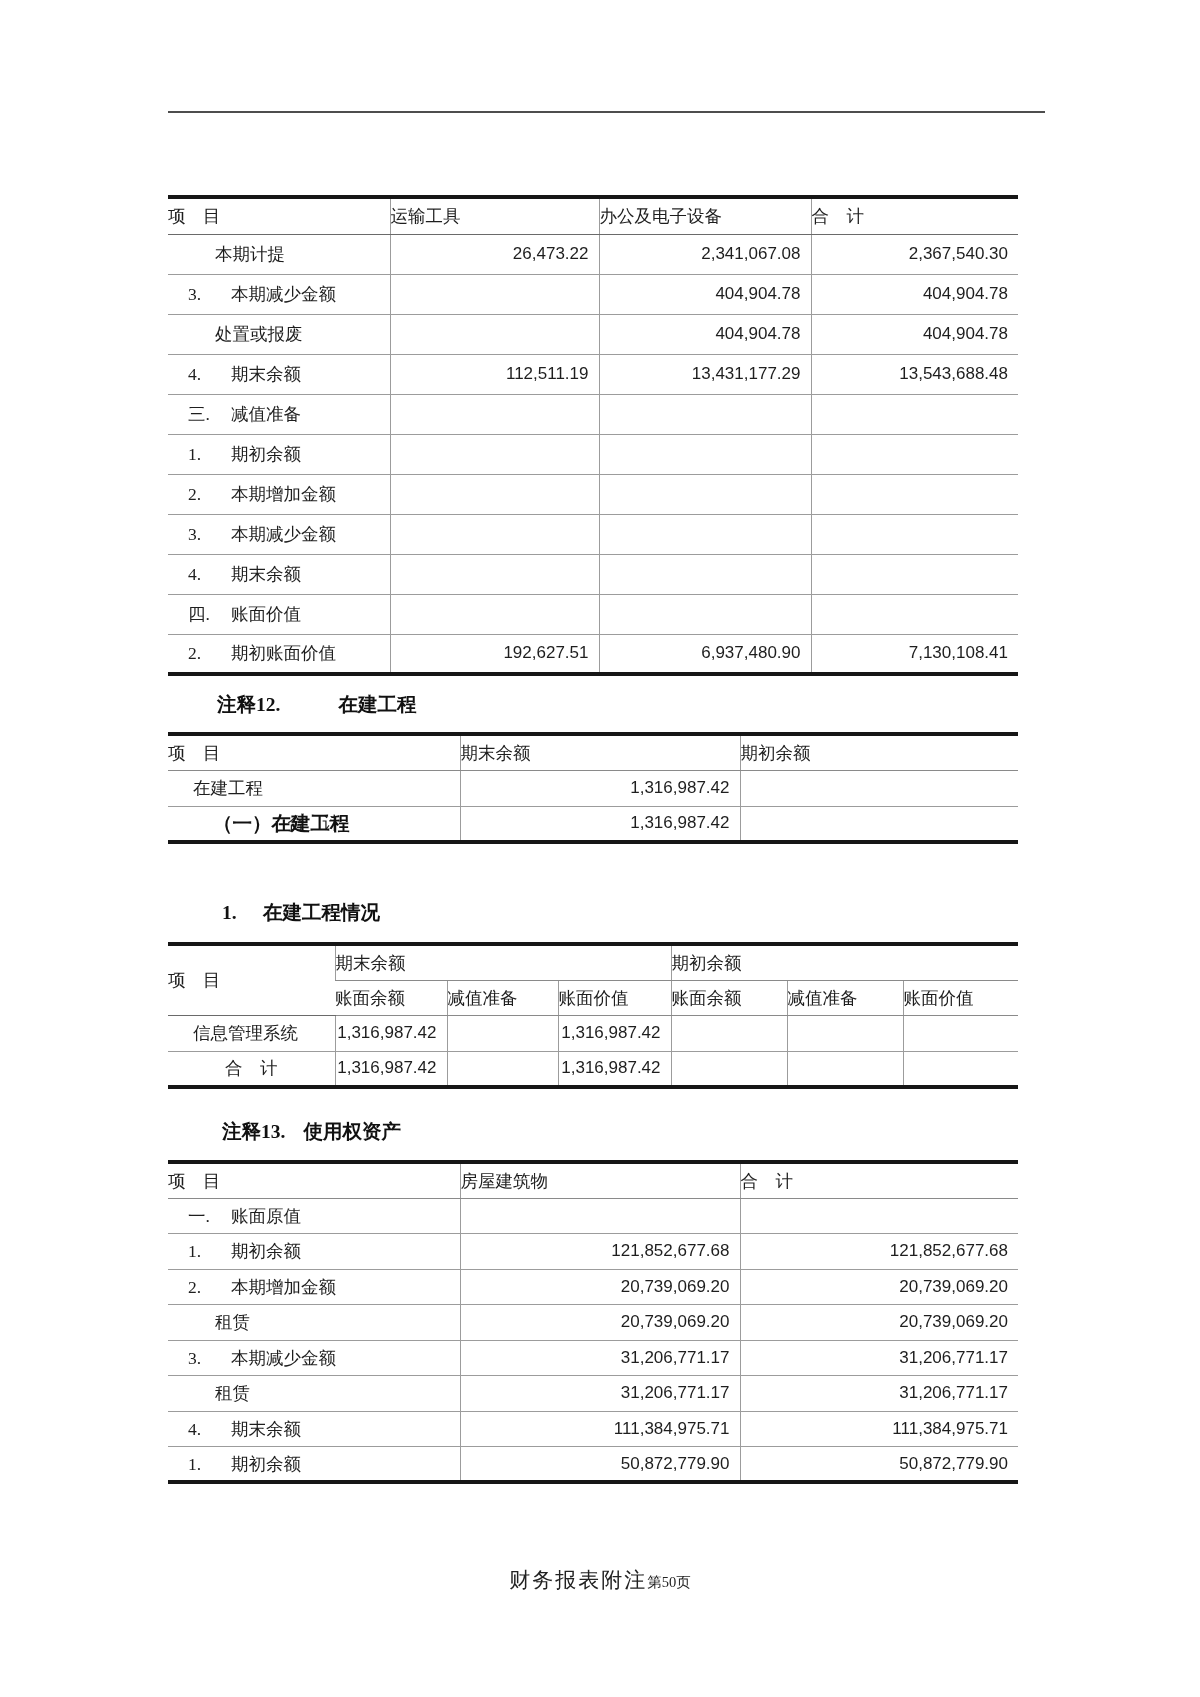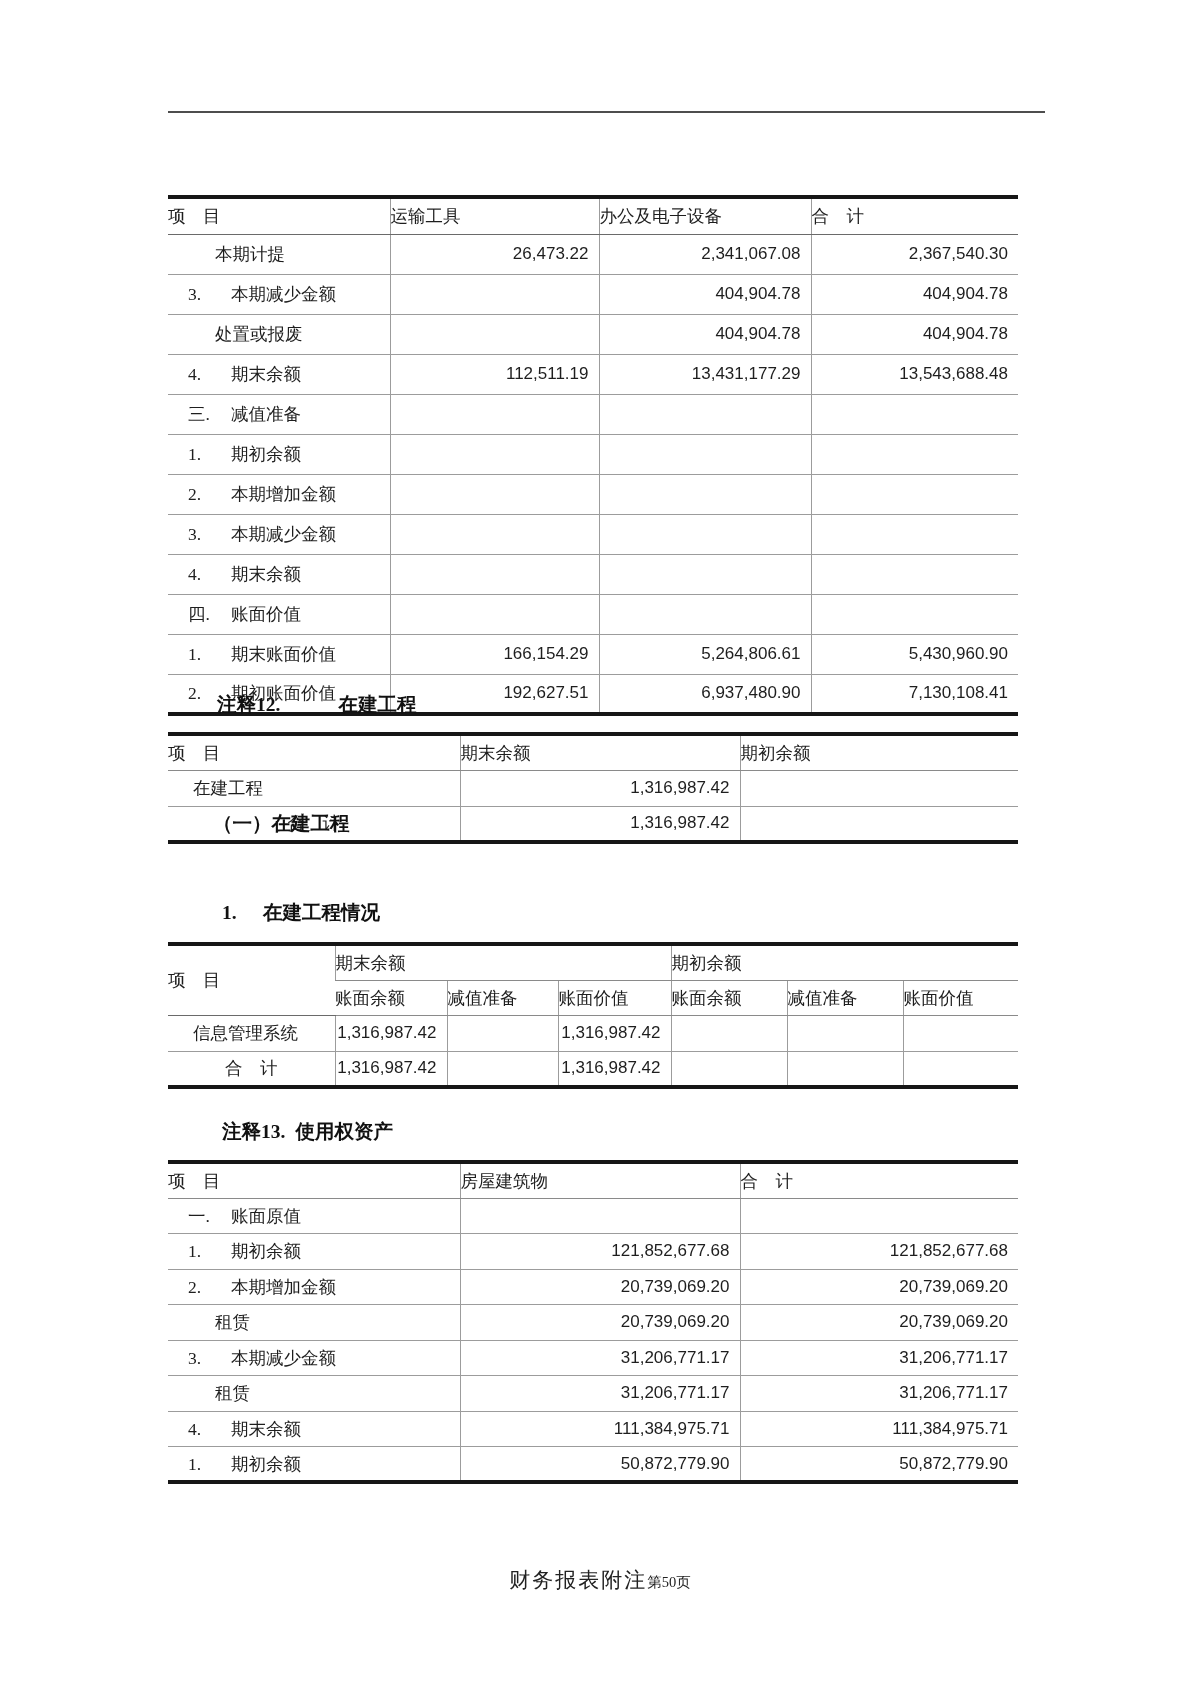--- a/index.html
+++ b/index.html
@@ -46,21 +46,21 @@
   .val { font-family:"Liberation Sans","DejaVu Sans",sans-serif;
          font-size:17px; text-align:right; padding-right:10px; }
 
   .heading { font-weight:bold; font-size:19.5px; color:#111; }
   .h-note12 { left:217px; top:691px; }
   .h-note12 .title { margin-left:58px; }
   .h-sub1 { left:213px; top:810px;font-family:Liberation Mono, monospace; }
   .h-sub2 { left:222px; top:899px; }
   .h-sub2 .no { display:inline-block; width:41px; }
   .h-note13 { left:222px; top:1118px; }
-  .h-note13 .title { margin-left:10px; }
+  .h-note13 .title { margin-left:18px; }
 
   .footer { left:0; top:1566px; width:1200px; text-align:center; color:#222; }
   .footer .ft-title { font-size:21px; letter-spacing:2px; }
   .footer .ft-page { font-size:14.5px; margin-left:0; }
 </style>
 </head>
 <body>
 
 <div class="abs top-rule"></div>
 
@@ -132,26 +132,20 @@
       <td class="lbl"><span class="no">4.</span><span>期末余额</span></td>
       <td class="val"></td>
       <td class="val"></td>
       <td class="val"></td>
     </tr>
     <tr>
       <td class="lbl"><span class="no">四.</span><span>账面价值</span></td>
       <td class="val"></td>
       <td class="val"></td>
       <td class="val"></td>
-    </tr>
-    <tr>
-      <td class="lbl"><span class="no">1.</span><span>期末账面价值</span></td>
-      <td class="val">166,154.29</td>
-      <td class="val">5,264,806.61</td>
-      <td class="val">5,430,960.90</td>
     </tr>
     <tr>
       <td class="lbl"><span class="no">2.</span><span>期初账面价值</span></td>
       <td class="val">192,627.51</td>
       <td class="val">6,937,480.90</td>
       <td class="val">7,130,108.41</td>
     </tr>
   </tbody>
 </table>
 

